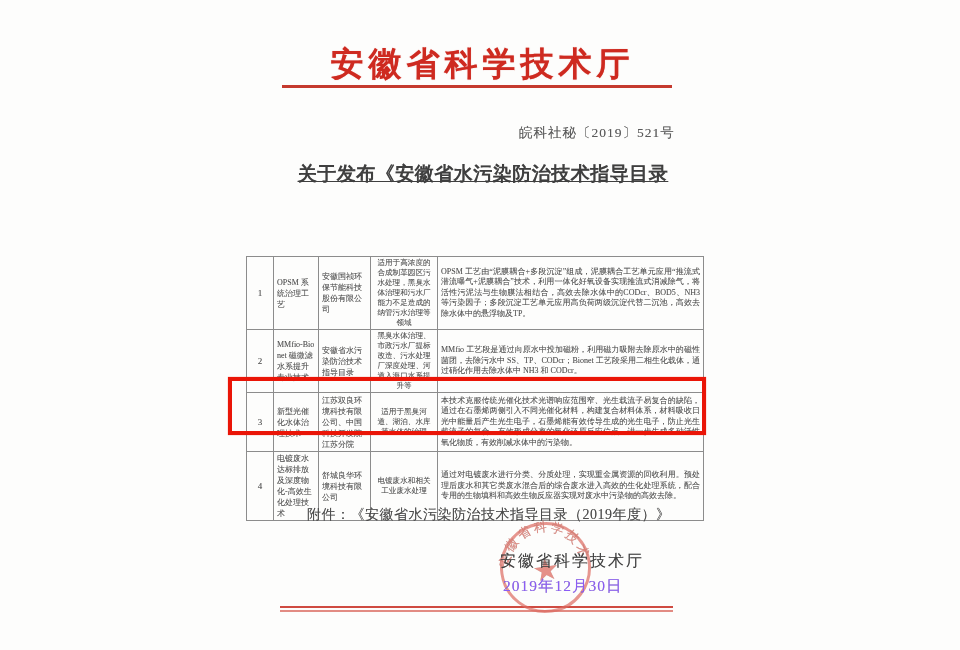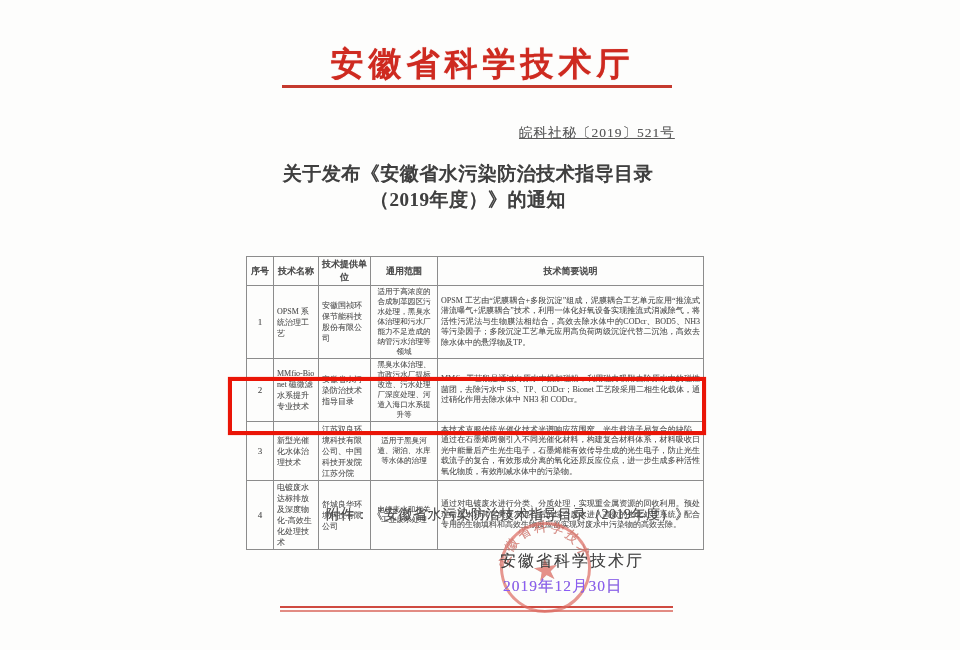--- a/index.html
+++ b/index.html
@@ -12,25 +12,25 @@
 
   .letterhead{
     position:absolute;top:42px;left:0;width:960px;text-align:center;
     font-size:33px;font-weight:bold;color:#ce2a20;letter-spacing:5px;text-indent:5px;
     text-shadow:0 0 .8px rgba(206,42,32,.55);
   }
   .letterhead-divider{
     position:absolute;left:282px;top:85px;width:390px;height:3px;background:#c53a2e;
   }
   .doc-number{
-    position:absolute;left:519px;top:124px;font-size:13.5px;color:#5a5a5a;letter-spacing:1px;text-decoration:underline;
+    position:absolute;left:519px;top:124px;font-size:13.5px;color:#5a5a5a;letter-spacing:1px;
   }
   .doc-title{
-    position:absolute;top:161px;left:1px;width:934px;text-align:center;
-    font-size:19px;font-weight:bold;color:#3f3f3f;line-height:26px;letter-spacing:.5px;
+    position:absolute;top:161px;left:16px;width:934px;text-align:center;
+    font-size:19px;font-weight:bold;color:#3f3f3f;line-height:26px;letter-spacing:.5px;text-decoration:underline;
   }
 
   table.tech{
     position:absolute;left:246px;top:256px;width:457px;
     border-collapse:collapse;table-layout:fixed;
     font-size:8px;color:#565656;
   }
   table.tech th,table.tech td{
     border:1px solid #8c8c8c;padding:1px 3px;vertical-align:middle;
     overflow:hidden;word-break:break-all;
@@ -44,21 +44,21 @@
   td.sum{text-align:left;vertical-align:top;line-height:10.4px;font-size:8px;text-align:justify;margin-left:39px;}
   tr.r1{height:51px}tr.r2{height:46px}tr.r3{height:59px}tr.r4{height:55px}
 
   .highlight-box{
     position:absolute;left:228px;top:377px;width:478px;height:58px;
     border:4px solid #ea1507;box-sizing:border-box;z-index:5;
     box-shadow:0 0 1px rgba(234,21,7,.6);
   }
 
   .attachment{
-    position:absolute;left:307px;top:506px;font-size:14px;color:#4a4a4a;letter-spacing:.5px;margin-left:19px;
+    position:absolute;left:307px;top:506px;font-size:14px;color:#4a4a4a;letter-spacing:.5px;
   }
   .signature{
     position:absolute;left:500px;top:551px;font-size:16px;color:#3f3f3f;letter-spacing:2px;z-index:3;
   }
   .sign-date{
     position:absolutE;left:503px;top:576px;font-size:15.5px;color:#8b5cf6;letter-spacing:1px;z-index:3;
     position:absolute;
   }
   .bottom-rule-a{position:absolute;left:280px;top:606px;width:393px;height:2px;background:#cf4b41;}
   .bottom-rule-b{position:absolute;left:280px;top:610px;width:393px;height:2px;background:#db6e64;opacity:.8;}
@@ -73,39 +73,31 @@
 
 <div class="page scan">
 
   <div class="letterhead">安徽省科学技术厅</div>
   <div class="letterhead-divider"></div>
 
   <div class="doc-number">皖科社秘〔2019〕521号</div>
 
   <div class="doc-title">
     <div>关于发布《安徽省水污染防治技术指导目录</div>
-    <div>（2019年度）》的通知</div>
   </div>
 
   <table class="tech">
     <colgroup>
       <col class="c-no">
         <col class="c-name">
         <col class="c-prov">
         <col class="c-scope">
         <col class="c-sum">
     </colgroup>
     <tbody>
-        <tr>
-      <th>序号</th>
-      <th>技术名称</th>
-      <th>技术提供单位</th>
-      <th>通用范围</th>
-      <th>技术简要说明</th>
-    </tr>
     <tr class="r1">
       <td class="no">1</td>
       <td class="name">OPSM 系统治理工艺</td>
       <td class="prov">安徽国祯环保节能科技股份有限公司</td>
       <td class="scope">适用于高浓度的合成制革园区污水处理，黑臭水体治理和污水厂能力不足造成的纳管污水治理等领域</td>
       <td class="sum">OPSM 工艺由“泥膜耦合+多段沉淀”组成，泥膜耦合工艺单元应用“推流式潜流曝气+泥膜耦合”技术，利用一体化好氧设备实现推流式消减除气，将活性污泥法与生物膜法相结合，高效去除水体中的CODcr、BOD5、NH3等污染因子；多段沉淀工艺单元应用高负荷两级沉淀代替二沉池，高效去除水体中的悬浮物及TP。</td>
     </tr>
     <tr class="r2">
       <td class="no">2</td>
       <td class="name">MMfio-Bionet 磁微滤水系提升专业技术</td>

